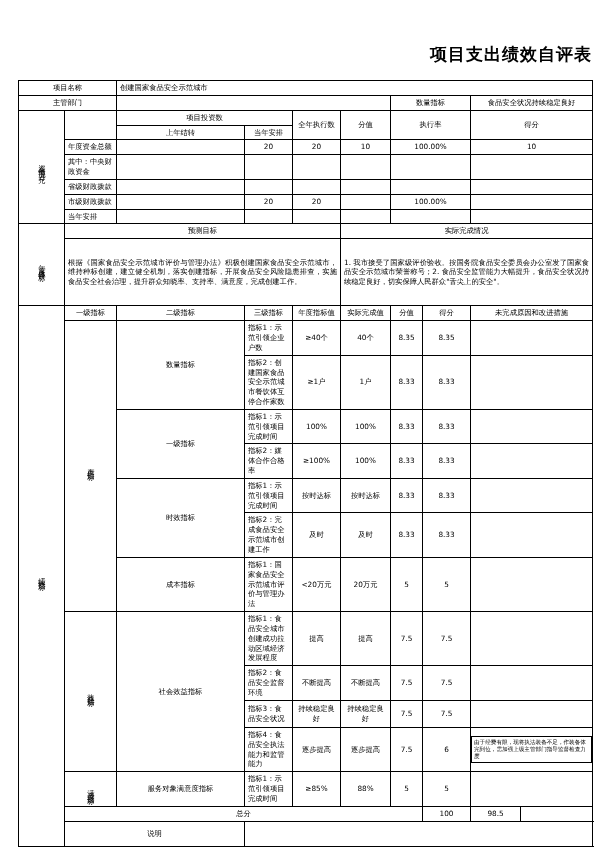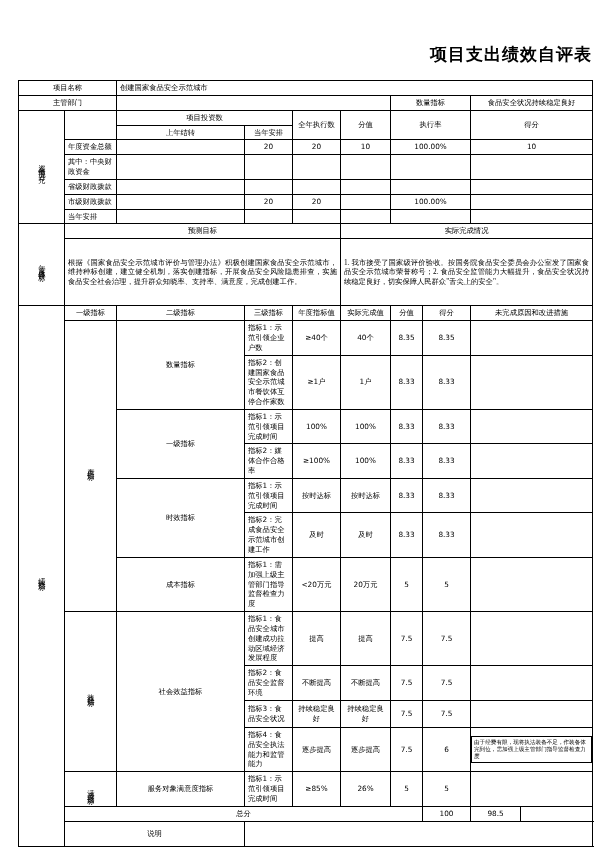--- a/index.html
+++ b/index.html
@@ -7,21 +7,21 @@
   .page{width:610px;height:863px;box-sizing:border-box;padding:0 18px;position:relative;}
   .doc-title{text-align:right;font-size:17px;font-weight:bold;letter-spacing:1px;padding-top:43px;padding-bottom:14px;font-family:"DejaVu Serif","Liberation Serif",serif;}
   table.main{border-collapse:collapse;width:574px;table-layout:fixed;}
   table.main td{border:1px solid #000;font-size:7.3px;line-height:1.35;padding:2px 3px;vertical-align:middle;word-break:break-all;}
   .c{text-align:center;}
   .l{text-align:left;}
   .vtop{vertical-align:top;}
   .rot{writing-mode:vertical-rl;text-orientation:upright;letter-spacing:2px;line-height:1.1;margin:0 auto;}
   .tiny{font-size:6.2px;line-height:1.3;}
   .note-box{border:1px solid #000;font-size:5.6px;line-height:1.25;padding:2px;}
-  .justify{text-align:justify;font-family:Liberation Serif, serif;}
+  .justify{text-align:justify;}
 </style>
 </head>
 <body>
 
 <div class="page">
 
   <div class="doc-title">项目支出绩效自评表</div>
 
   <table class="main">
     <colgroup>
@@ -191,21 +191,21 @@
       <td class="l">指标2：完成食品安全示范城市创建工作</td>
       <td class="c">及时</td>
       <td class="c">及时</td>
       <td class="c">8.33</td>
       <td class="c">8.33</td>
       <td class="c tiny" colspan="2"></td>
     </tr>
 
     <tr>
       <td class="c">成本指标</td>
-      <td class="l">指标1：需加强上级主管部门指导监督检查力度</td>
+      <td class="l">指标1：国家食品安全示范城市评价与管理办法</td>
       <td class="c">&lt;20万元</td>
       <td class="c">20万元</td>
       <td class="c">5</td>
       <td class="c">5</td>
       <td class="c tiny" colspan="2"></td>
     </tr>
 
     <tr>
       <td class="c" rowspan="4" style="padding:0">
         <div class="rot">效益指标</div>
@@ -245,21 +245,21 @@
       </td>
     </tr>
 
     <tr>
       <td class="c" style="padding:0;height:30px">
         <div class="rot">满意度指标</div>
       </td>
       <td class="c">服务对象满意度指标</td>
       <td class="l">指标1：示范引领项目完成时间</td>
       <td class="c">≥85%</td>
-      <td class="c">26%</td>
+      <td class="c">88%</td>
       <td class="c">5</td>
       <td class="c">5</td>
       <td class="c tiny" colspan="2"></td>
     </tr>
 
     <tr>
       <td class="c" colspan="6">总分</td>
       <td class="c">100</td>
       <td class="c">98.5</td>
       <td class="c" colspan="2"></td>

